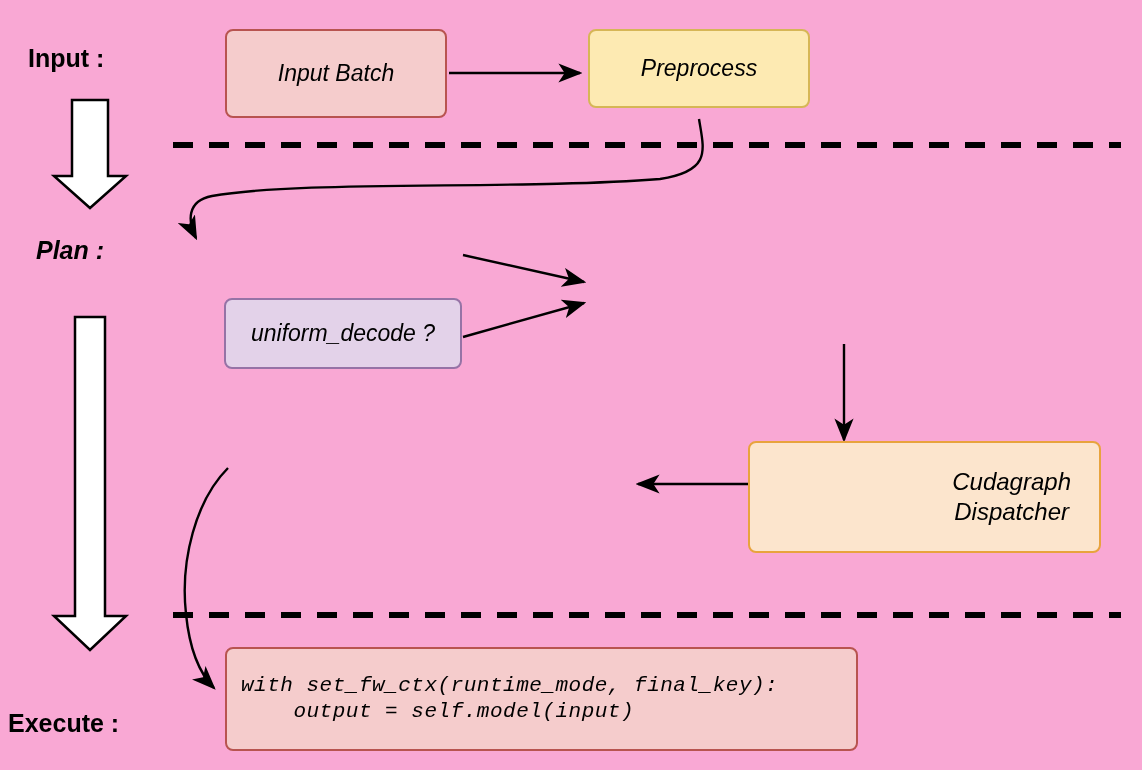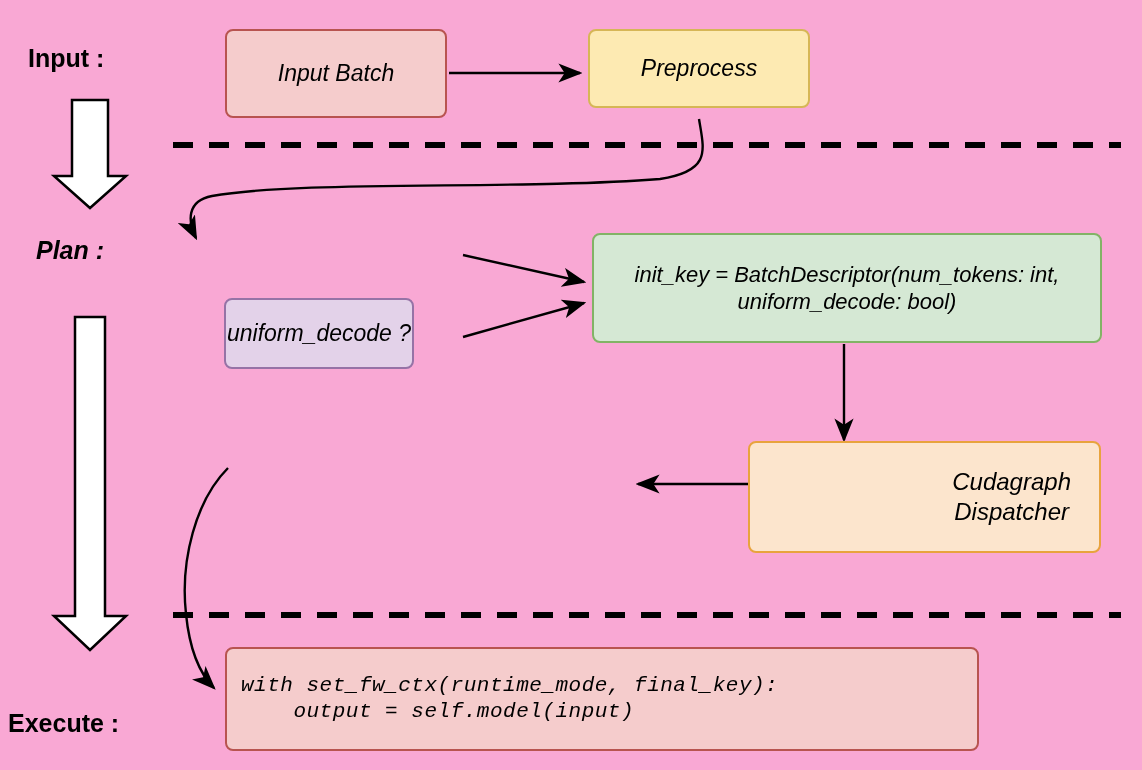--- a/index.html
+++ b/index.html
@@ -96,26 +96,24 @@
 
   <div class="stage-label" style="left:36px; top:236px;font-style:italic;">Plan :</div>
 
   <div class="stage-label" style="left:8px; top:709px;">Execute :</div>
 
   <div class="node" style="left:225px; top:29px; width:222px; height:89px; background:#f5cccc; border-color:#b85450; font-size:23px;">Input Batch</div>
 
   <div class="node" style="left:588px; top:29px; width:222px; height:79px; background:#fdeab2; border-color:#d6b656; font-size:23px;">Preprocess</div>
 
 
-  <div class="node" style="left:224px; top:298px; width:190px; height:71px; background:#e3d2e9; border-color:#9673a6; font-size:23px;">uniform_decode ?</div>
+  <div class="node" style="left:224px; top:298px; width:238px; height:71px; background:#e3d2e9; border-color:#9673a6; font-size:23px;">uniform_decode ?</div>
 
-  <div class="node" style="left:592px; top:233px; width:510px; height:110px; background:#d5e8d4; border-color:#82b366; font-size:22px;">init_key = BatchDescriptor(num_tokens: int,
-uniform_decode: bool)</div>
 
   <div class="node" style="left:748px; top:441px; width:353px; height:112px; background:#fce5cd; border-color:#e8a33d; font-size:24px; justify-content:flex-end; padding-right:28px;">Cudagraph
 Dispatcher</div>
 
 
 
-  <div class="node code-node" style="left:225px; top:647px; width:754px; height:104px; background:#f5cccc; border-color:#b85450;">with set_fw_ctx(runtime_mode, final_key):
+  <div class="node code-node" style="left:225px; top:647px; width:633px; height:104px; background:#f5cccc; border-color:#b85450;">with set_fw_ctx(runtime_mode, final_key):
     output = self.model(input)</div>
 
 </div>
 
 </body></html>

